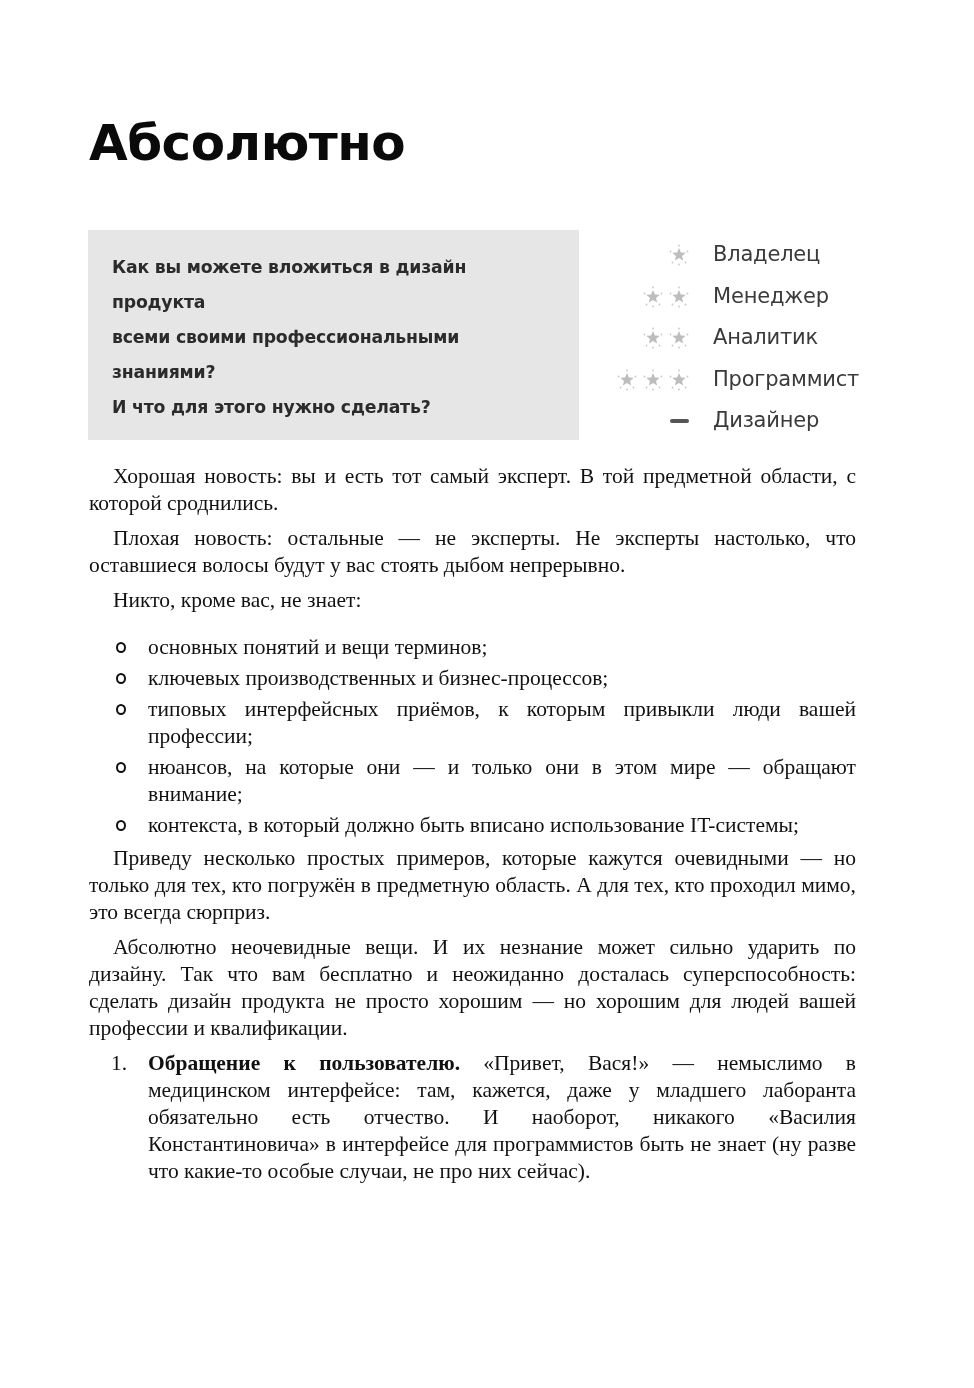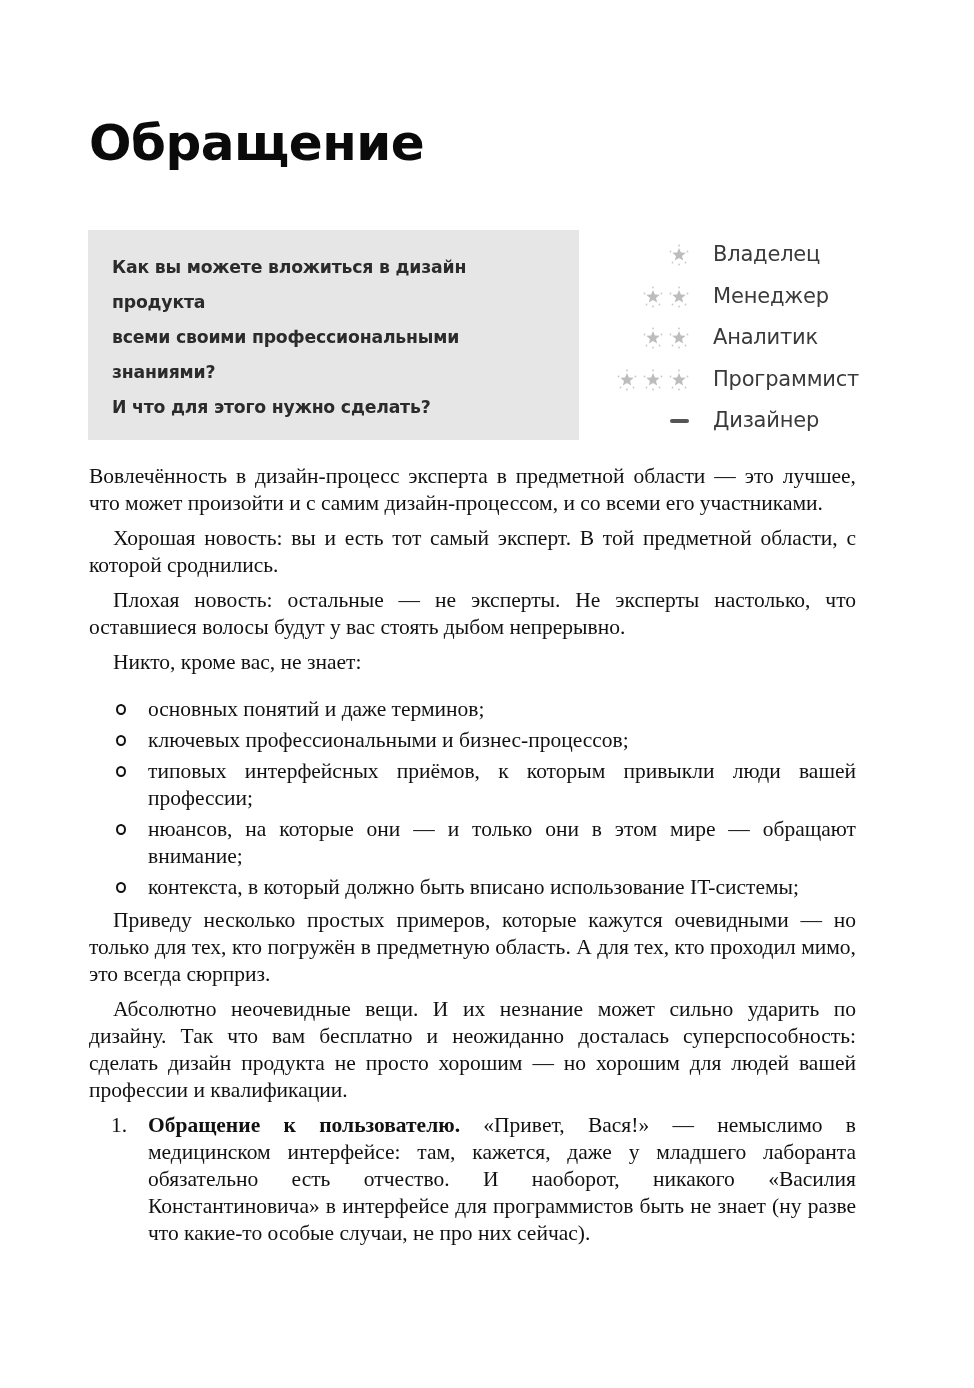--- a/index.html
+++ b/index.html
@@ -43,21 +43,21 @@
       border: 2.4px solid #111; border-radius: 50%; box-sizing: border-box;
     }
     .body ol { list-style: none; margin: 0; padding: 0; }
     .body ol li { position: relative; padding-left: 59px; text-align: justify; }
     .body ol li .num { position: absolute; left: 22px; top: 0; }
     .body b { font-weight: bold; }
   </style>
 </head>
 <body>
 
-<h1 class="title">Обращение</h1>
+<h1 class="title">Абсолютно</h1>
 
 <div class="qbox">
   <p>Как вы можете вложиться в дизайн продукта</p>
   <p>всеми своими профессиональными знаниями?</p>
   <p>И что для этого нужно сделать?</p>
 </div>
 
 <div class="roles">
   <div class="role">
     <div class="icons">
@@ -153,27 +153,26 @@
   </div>
   <div class="role">
     <div class="icons">
       <span class="dash"></span>
     </div>
     <span class="label">Дизайнер</span>
   </div>
 </div>
 
 <div class="body">
-  <p class="first">Вовлечённость в дизайн-процесс эксперта в предметной области — это лучшее, что может произойти и с самим дизайн-процессом, и со всеми его участниками.</p>
   <p class="ind">Хорошая новость: вы и есть тот самый эксперт. В той предметной области, с которой сроднились.</p>
   <p class="ind">Плохая новость: остальные — не эксперты. Не эксперты настолько, что оставшиеся волосы будут у вас стоять дыбом непрерывно.</p>
   <p class="ind" style="margin-bottom:20px">Никто, кроме вас, не знает:</p>
   <ul>
-    <li><span class="bullet"></span><span>основных понятий и даже терминов;</span></li>
-    <li><span class="bullet"></span><span>ключевых профессиональными и бизнес-процессов;</span></li>
+    <li><span class="bullet"></span><span>основных понятий и вещи терминов;</span></li>
+    <li><span class="bullet"></span><span>ключевых производственных и бизнес-процессов;</span></li>
     <li><span class="bullet"></span><span>типовых интерфейсных приёмов, к которым привыкли люди вашей профессии;</span></li>
     <li><span class="bullet"></span><span>нюансов, на которые они — и только они в этом мире — обращают внимание;</span></li>
     <li><span class="bullet"></span><span>контекста, в который должно быть вписано использование IT-системы;</span></li>
   </ul>
   <p class="ind">Приведу несколько простых примеров, которые кажутся очевидными — но только для тех, кто погружён в предметную область. А для тех, кто проходил мимо, это всегда сюрприз.</p>
   <p class="ind">Абсолютно неочевидные вещи. И их незнание может сильно ударить по дизайну. Так что вам бесплатно и неожиданно досталась суперспособность: сделать дизайн продукта не просто хорошим — но хорошим для людей вашей профессии и квалификации.</p>
   <ol>
     <li>
       <span class="num">1.</span>
       <b>Обращение к пользователю.</b><span> «Привет, Вася!» — немыслимо в медицинском интерфейсе: там, кажется, даже у младшего лаборанта обязательно есть отчество. И наоборот, никакого «Василия Константиновича» в интерфейсе для программистов быть не знает (ну разве что какие-то особые случаи, не про них сейчас).</span>

